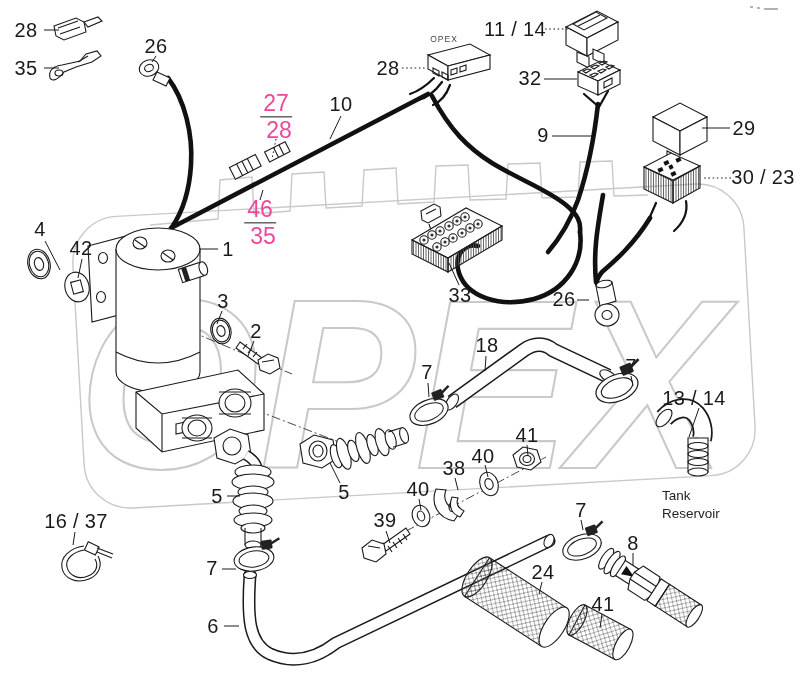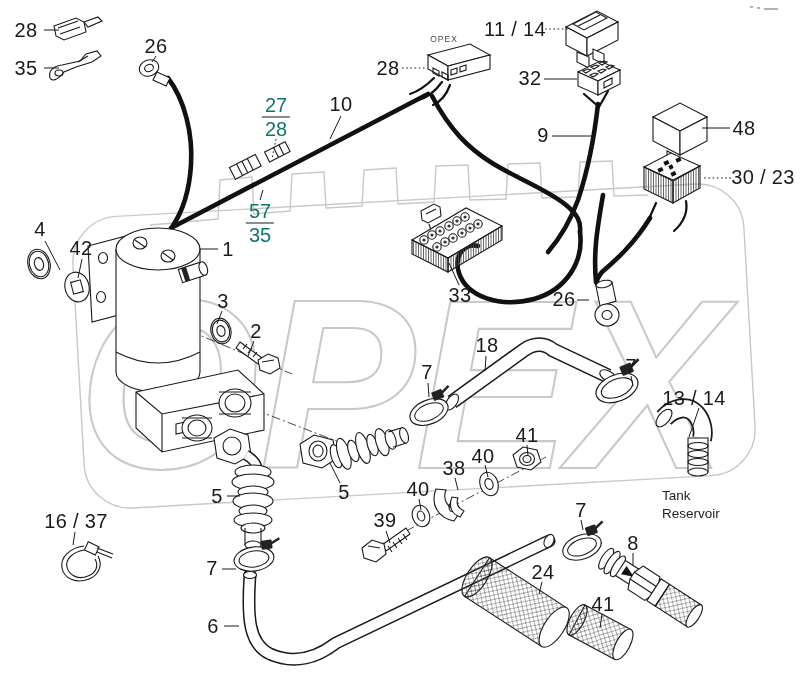--- a/index.html
+++ b/index.html
@@ -2,22 +2,22 @@
 <html><head>
 <meta charset="utf-8">
 <style>
   html,body{margin:0;padding:0;background:#fff;}
   .stage{position:relative;width:801px;height:695px;background:#fff;overflow:hidden;
          font-family:"Liberation Sans",sans-serif;}
   .stage svg{position:absolute;left:0;top:0;}
   .labels{position:absolute;left:0;top:0;width:706px;height:695px;pointer-events:none;}
   .lbl{position:absolute;transform:translate(-50%,-50%);font-size:20px;color:#1a1a1a;
        white-space:nowrap;letter-spacing:.3px;}
-  .fraction{position:absolute;transform:translate(-50%,-50%);font-size:20px;color:#0f766e;
-            text-align:center;line-height:1.05;}
+  .fraction{position:absolute;transform:translate(-50%,-50%);font-size:23px;color:#ec4899;
+            text-align:right;line-height:1.05;}
   .frac-top{display:block;border-bottom:1.4px solid #1a1a1a;padding:0 3px 1px;}
   .frac-bottom{display:block;padding-top:1px;}
   .xcbl{position:absolute;transform:translate(-50%,-50%);font-size:8.5px;color:#444;letter-spacing:1px;}
   .tank{position:absolute;font-size:13.5px;color:#222;line-height:1.35;}
   .ln{fill:none;stroke:#1a1a1a;stroke-width:1.1;}
   .wf{fill:#fff;stroke:#1a1a1a;stroke-width:1.1;}
   .thk{fill:none;stroke:#111;stroke-width:4.6;stroke-linecap:round;}
   .thin-wire{fill:none;stroke:#111;stroke-width:2.2;stroke-linecap:round;}
   .wm{fill:none;stroke:#c9c9c9;stroke-width:1.4;}
   .leader{stroke:#1a1a1a;stroke-width:1;fill:none;}
@@ -400,27 +400,27 @@
   <div class="lbl" style="left:26px;top:68px">35</div>
   <div class="lbl" style="left:156px;top:46px">26</div>
   <div class="xcbl" style="left:444px;top:39px">OPEX</div>
   <div class="lbl" style="left:388px;top:68px">28</div>
   <div class="fraction" style="left:276px;top:117px">
     <span class="frac-top">27</span>
     <span class="frac-bottom">28</span>
   </div>
   <div class="lbl" style="left:341px;top:104px">10</div>
   <div class="fraction" style="left:260px;top:223px">
-    <span class="frac-top">57</span>
+    <span class="frac-top">46</span>
     <span class="frac-bottom">35</span>
   </div>
   <div class="lbl" style="left:515px;top:29px">11 / 14</div>
   <div class="lbl" style="left:530px;top:78px">32</div>
   <div class="lbl" style="left:543px;top:135px">9</div>
-  <div class="lbl" style="left:744px;top:128px">48</div>
+  <div class="lbl" style="left:744px;top:128px">29</div>
   <div class="lbl" style="left:763px;top:177px">30 / 23</div>
   <div class="lbl" style="left:228px;top:249px">1</div>
   <div class="lbl" style="left:40px;top:229px">4</div>
   <div class="lbl" style="left:81px;top:248px">42</div>
   <div class="lbl" style="left:223px;top:301px">3</div>
   <div class="lbl" style="left:256px;top:331px">2</div>
   <div class="lbl" style="left:460px;top:295px">33</div>
   <div class="lbl" style="left:564px;top:299px">26</div>
   <div class="lbl" style="left:487px;top:345px">18</div>
   <div class="lbl" style="left:427px;top:372px">7</div>

